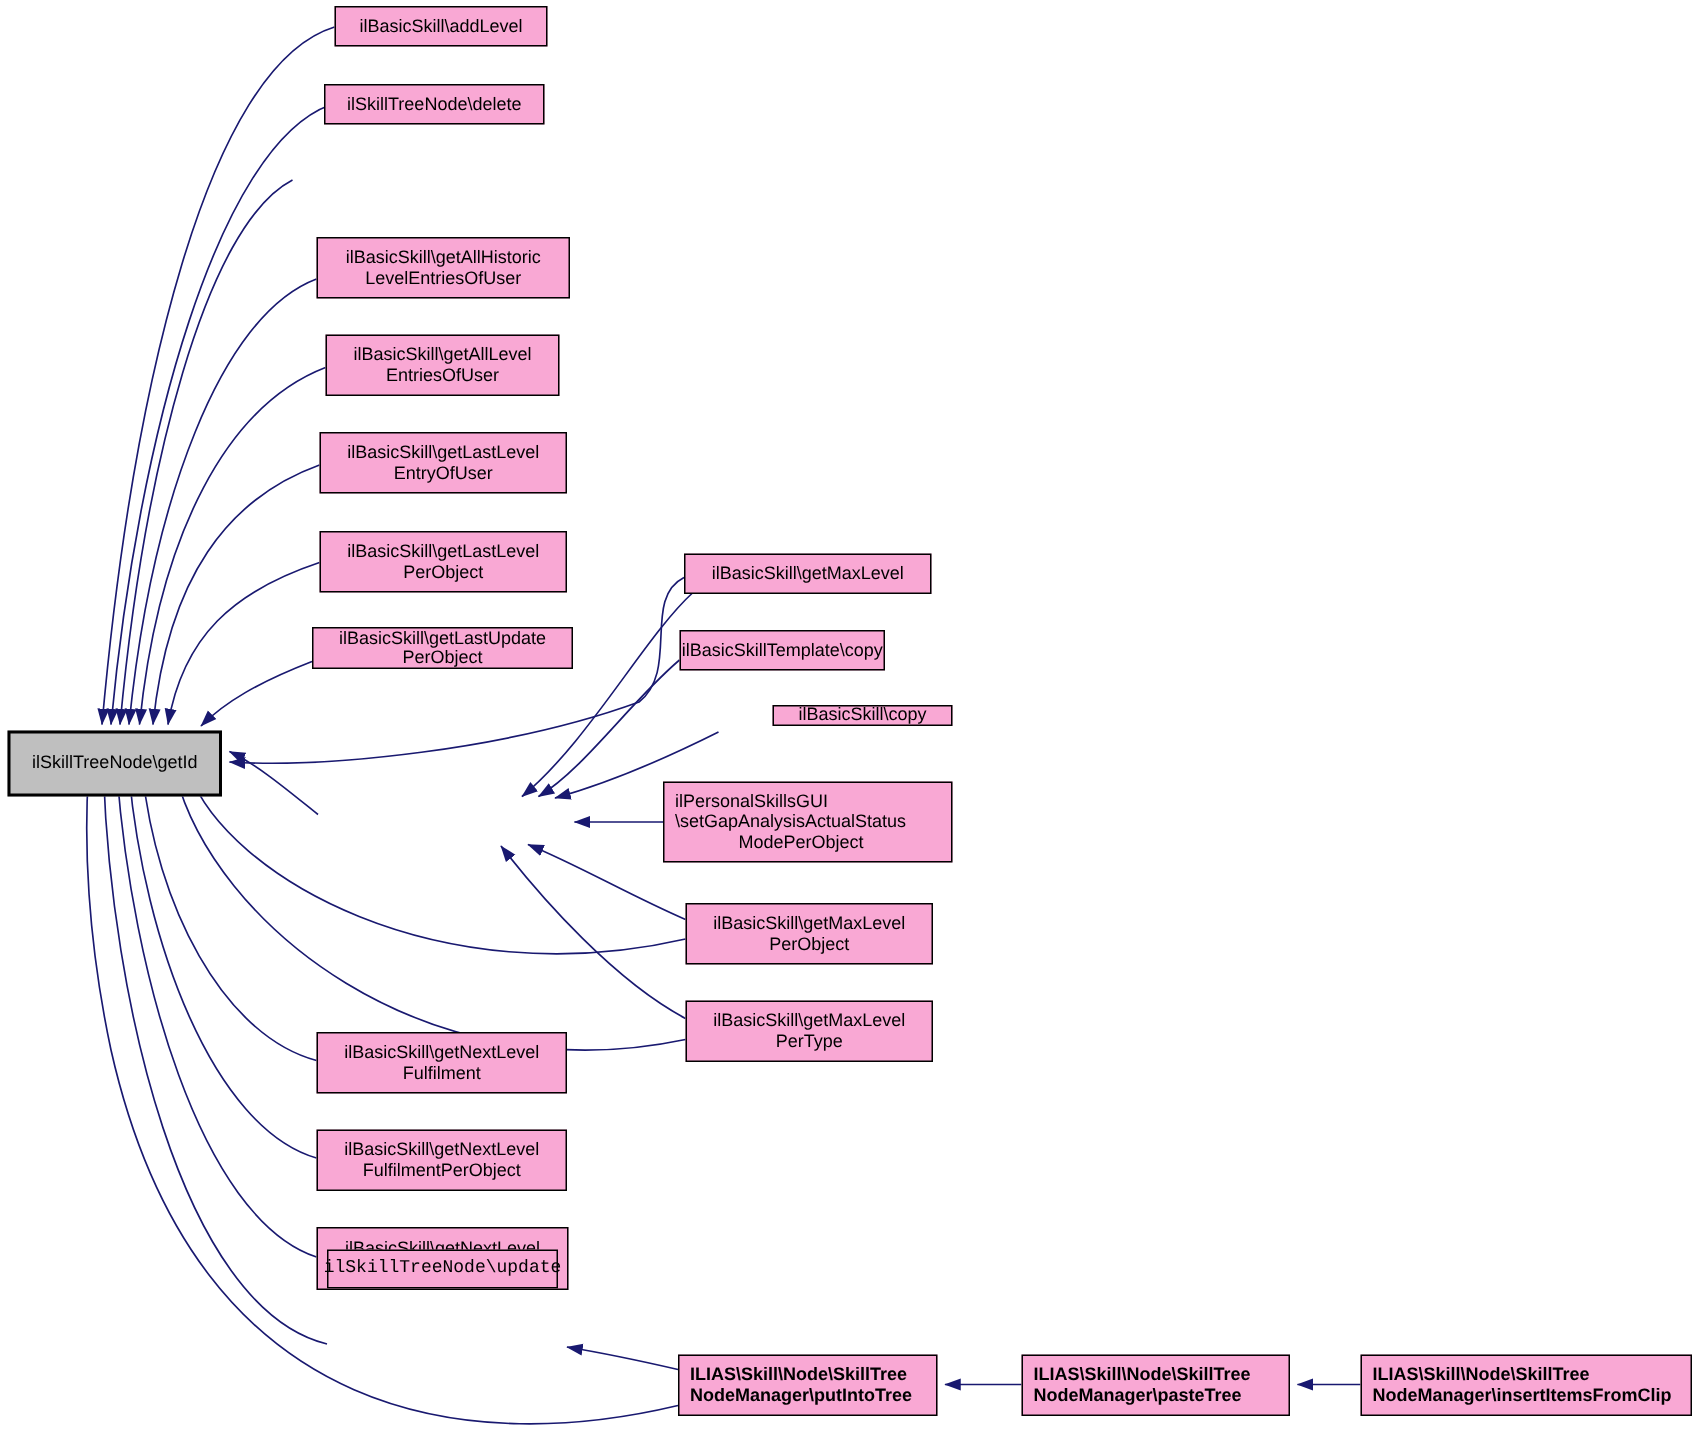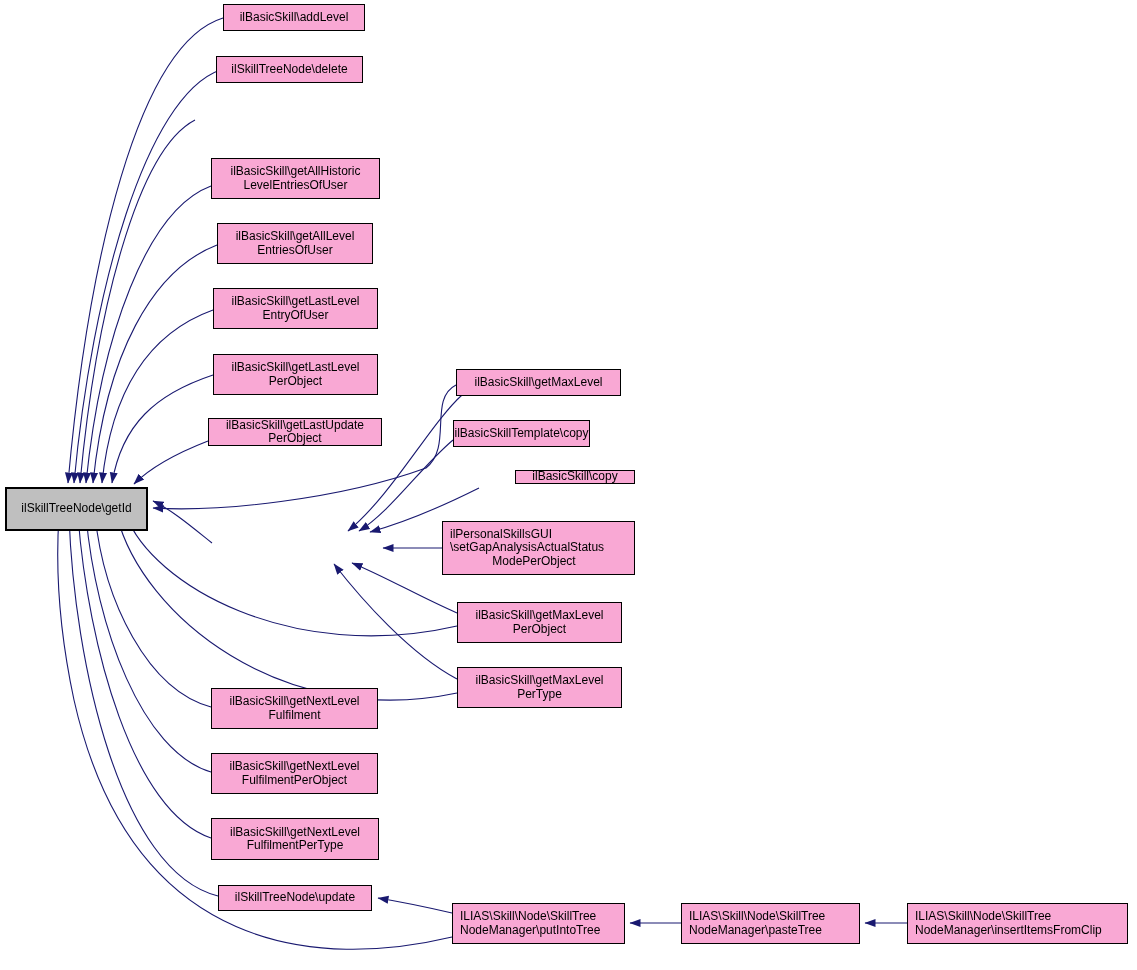--- a/index.html
+++ b/index.html
@@ -31,20 +31,21 @@
   .node.root{
     background:#bfbfbf;
     border-width:2px;
     cursor:default;
   }
   .node.left{
     align-items:flex-start;
     text-align:left;
     padding-left:7px;
     padding-right:4px;
+    font-weight:bold;
   }
   .node.gui{align-items:center;text-align:left;padding-left:7px;padding-right:16px;}
   .node.gui .l{display:block;width:100%;}
   .node.gui .l3{text-align:center;}
 </style>
 </head>
 <body>
 
 <div class="graph">
 
@@ -102,21 +103,21 @@
   <div class="node" style="left:213px;top:354px;width:165px;height:41px;">ilBasicSkill\getLastLevel
 PerObject</div>
   <div class="node" style="left:208px;top:418px;width:174px;height:28px;">ilBasicSkill\getLastUpdate
 PerObject</div>
   <div class="node" style="left:211px;top:688px;width:167px;height:41px;">ilBasicSkill\getNextLevel
 Fulfilment</div>
   <div class="node" style="left:211px;top:753px;width:167px;height:41px;">ilBasicSkill\getNextLevel
 FulfilmentPerObject</div>
   <div class="node" style="left:211px;top:818px;width:168px;height:42px;">ilBasicSkill\getNextLevel
 FulfilmentPerType</div>
-  <div class="node" style="left:218px;top:885px;width:154px;height:26px;">ilSkillTreeNode\update</div>
+  <div class="node" style="left:218px;top:833px;width:154px;height:26px;font-family:Liberation Mono, monospace;">ilSkillTreeNode\update</div>
 
   <div class="node" style="left:456px;top:369px;width:165px;height:27px;">ilBasicSkill\getMaxLevel</div>
   <div class="node" style="left:453px;top:420px;width:137px;height:27px;">ilBasicSkillTemplate\copy</div>
   <div class="node" style="left:479px;top:470px;width:120px;height:14px;margin-left:36px;">ilBasicSkill\copy</div>
   <div class="node gui" style="left:442px;top:521px;width:193px;height:54px;">
     <span class="l l1">ilPersonalSkillsGUI</span>
     <span class="l l2">\setGapAnalysisActualStatus</span>
     <span class="l l3">ModePerObject</span>
   </div>
   <div class="node" style="left:457px;top:602px;width:165px;height:41px;">ilBasicSkill\getMaxLevel

